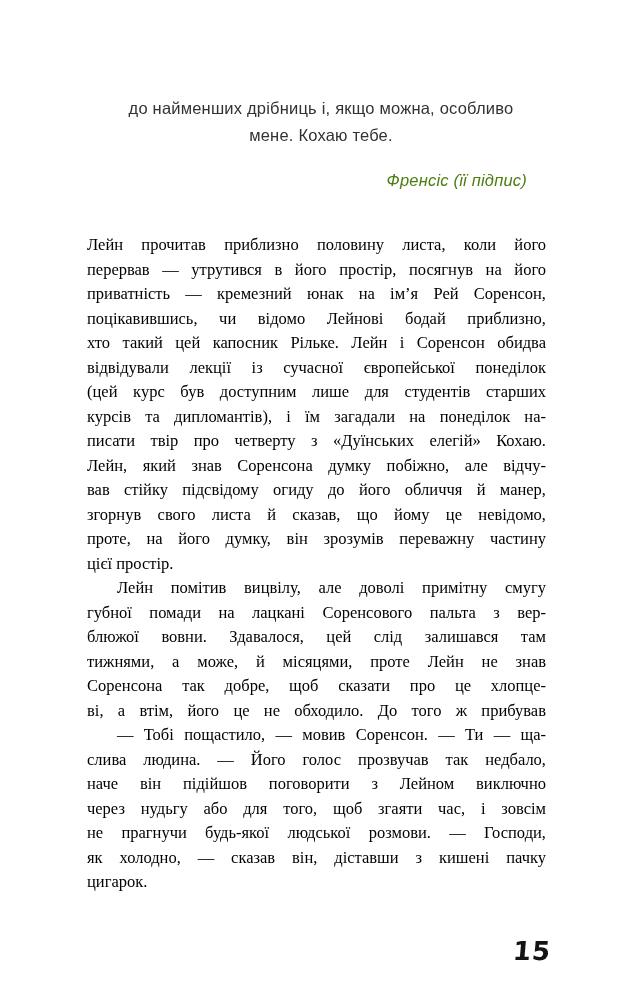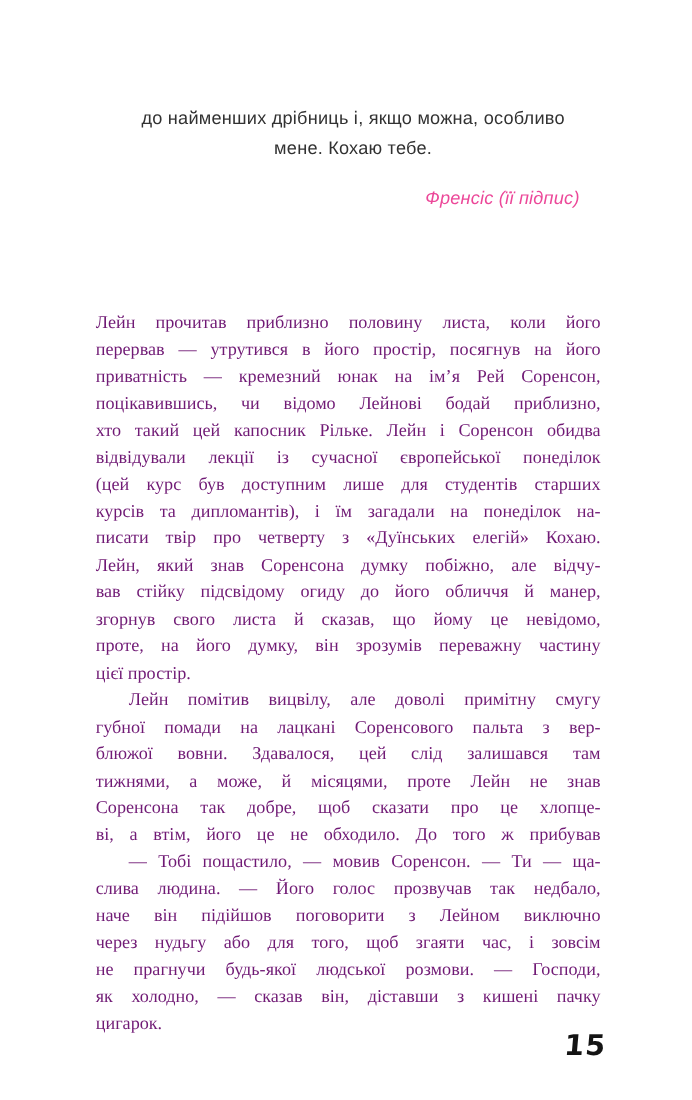--- a/index.html
+++ b/index.html
@@ -28,34 +28,33 @@
     letter-spacing: 0.2px;
   }
   .letter-line {
     text-align: center;
     white-space: nowrap;
   }
   .signature {
     margin-top: 19px;
     text-align: right;
     font-style: italic;
-    color: #ec4899;
+    color: #4d7c0f;
   }
 
   
   .body-text {
     position: absolute;
     left: 87px;
     top: 233px;
     width: 459px;
     font-family: "Liberation Serif", "DejaVu Serif", serif;
     font-size: 16.5px;
     line-height: 24.5px;
-    color: #701a75;
-    margin-top: 48px;
+    color: #000000;
   }
   .line {
     text-align: justify;
     text-align-last: justify;
     text-justify: inter-word;
   }
   .line.last {
     text-align-last: left;
   }
   .line.first-indent {

